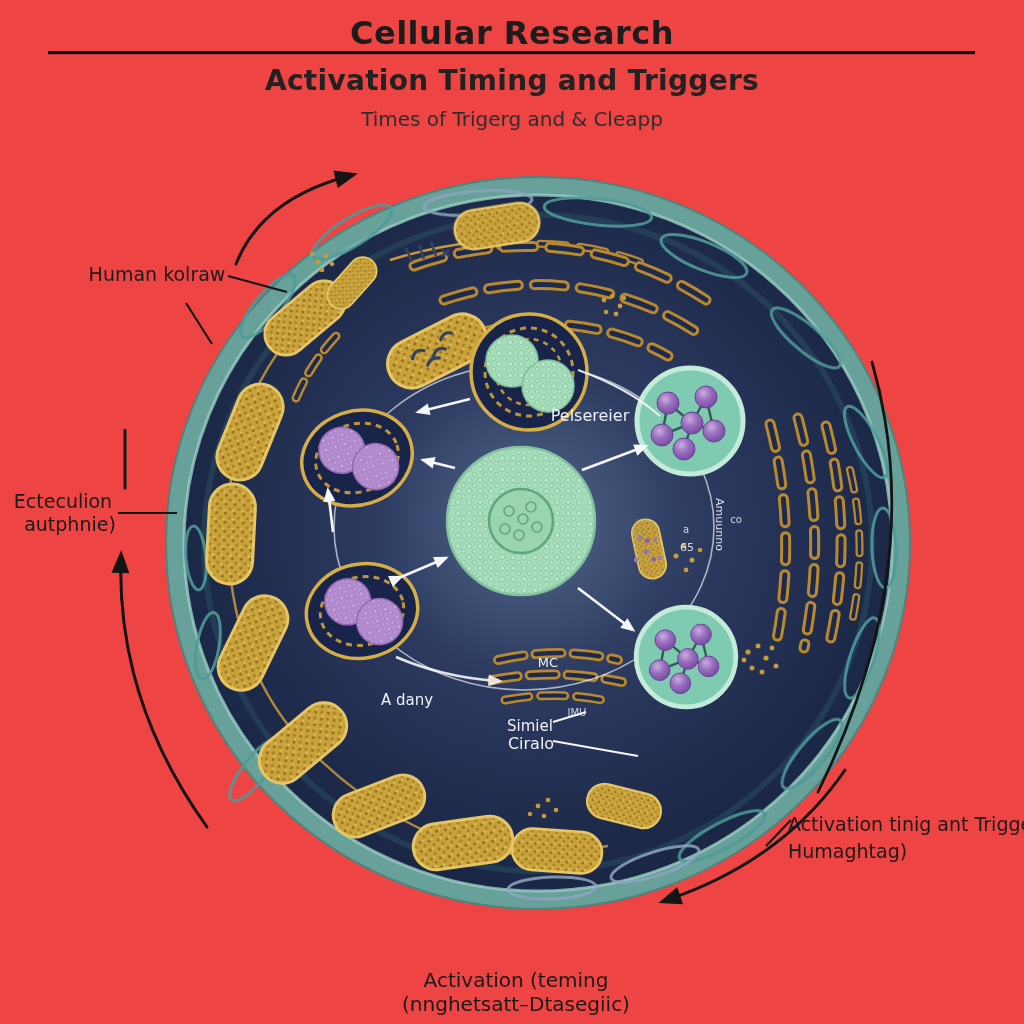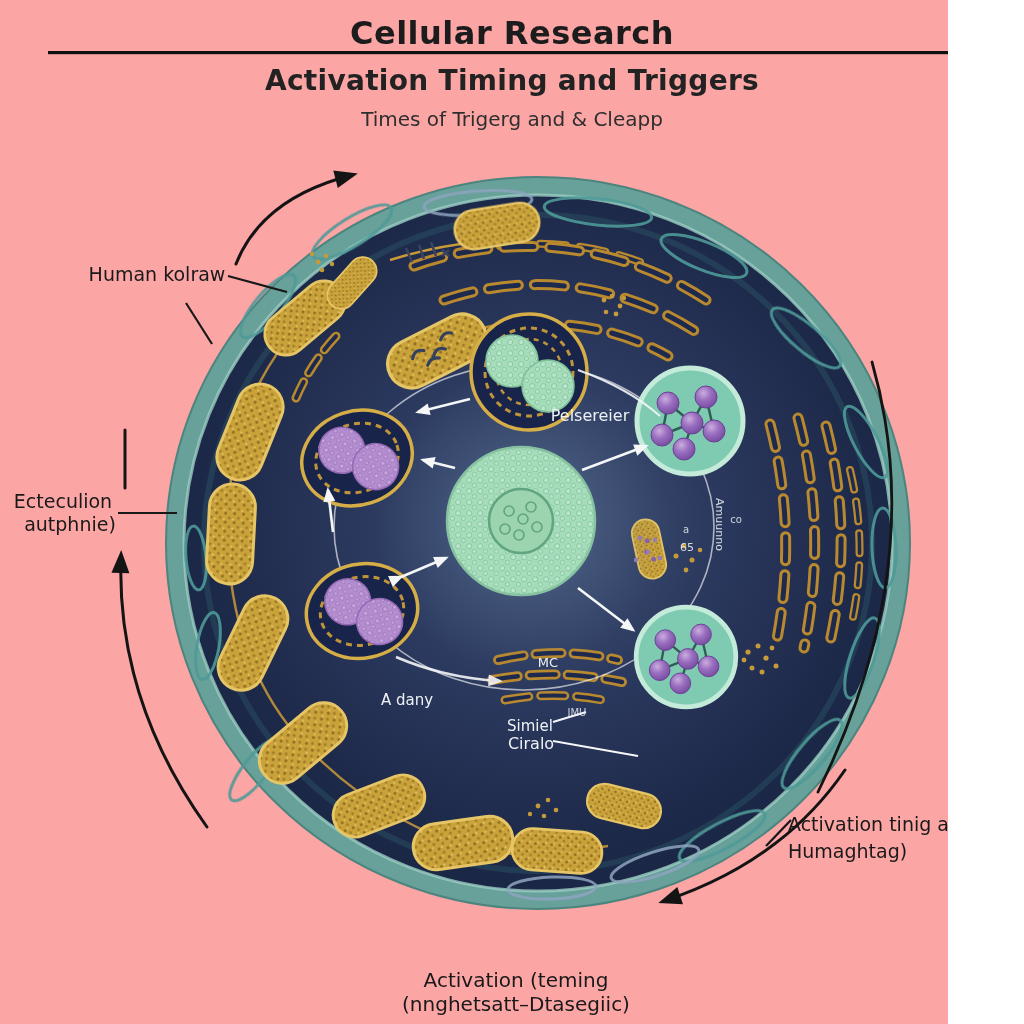--- a/index.html
+++ b/index.html
@@ -1,16 +1,16 @@
 <!DOCTYPE html>
 <html><head>
 <meta charset="utf-8">
 <style>
   html,body{margin:0;padding:0;background:#ffffff;}
-  .stage{width:948px;height:1024px;position:relative;background:#fca5a5;overflow:hidden;}
+  .stage{width:1024px;height:1024px;position:relative;background:#ef4444;overflow:hidden;}
   svg{display:block;}
   text{font-family:"DejaVu Sans",sans-serif;}
   .t-title{font-size:32px;font-weight:700;fill:#1c1c1c;letter-spacing:.5px;}
   .t-sub{font-size:28px;font-weight:700;fill:#222222;letter-spacing:.3px;}
   .t-tag{font-size:20px;font-weight:400;fill:#2e2e2e;}
   .t-call{font-size:19px;font-weight:400;fill:#191919;}
   .t-white{font-size:16px;fill:#eef1f4;}
   .t-white-15{font-size:15px;fill:#eef1f4;}
   .t-white-13{font-size:13px;fill:#eef1f4;}
   .t-white-11{font-size:11px;fill:#e8ecef;opacity:.9;}

